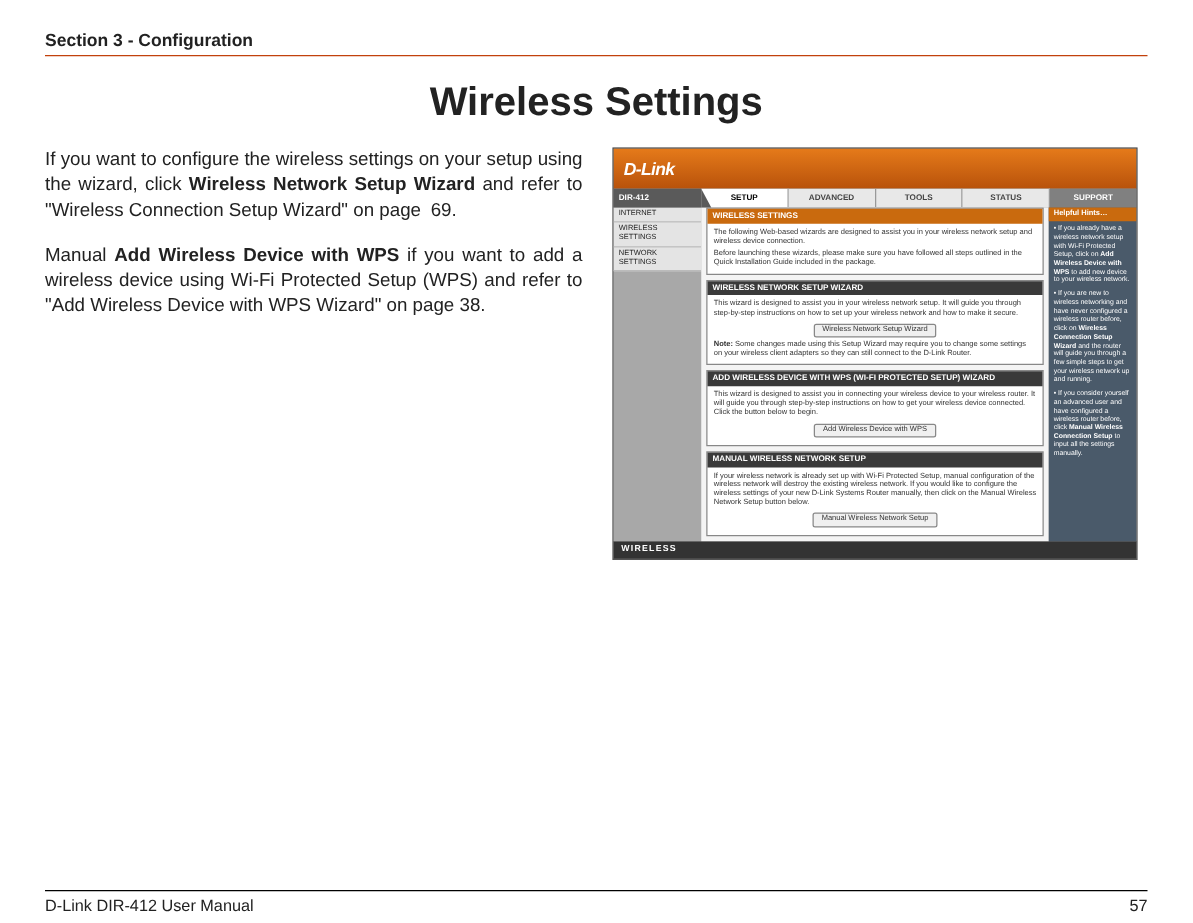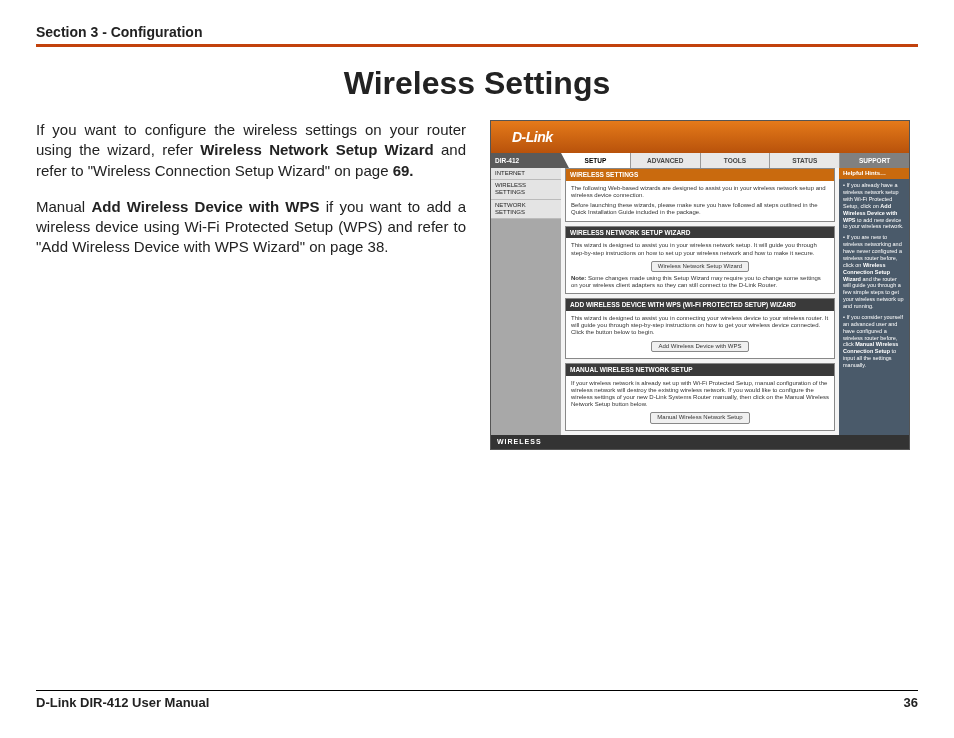--- a/index.html
+++ b/index.html
@@ -6,21 +6,21 @@
   body {
     width: 954px;
     height: 738px;
     background: #fff;
     font-family: "Myriad Pro", "Segoe UI", Arial, sans-serif;
     color: #222;
     position: relative;
     padding: 24px 36px 20px 36px;
   }
   .header-bar {
-    border-bottom: 3px solid #c2410c;
+    border-bottom: 1px solid #c2410c;
     padding-bottom: 4px;
     font-weight: 700;
     font-size: 14px;
     margin-bottom: 18px;
   }
   .page-title {
     text-align: center;
     font-size: 32px;
     font-weight: 700;
     margin-bottom: 18px;
@@ -30,38 +30,38 @@
     gap: 24px;
   }
   .text-col {
     width: 430px;
     font-size: 15px;
     line-height: 1.35;
     text-align: justify;
   }
   .text-col p { margin-bottom: 16px; }
   .text-col .b { font-weight: 700; }
-  .pg-num-inline { display:inline-block; width:28px; text-align:left;font-weight:bold; }
+  .pg-num-inline { display:inline-block; width:28px; text-align:center; }
 
   
   .router {
     width: 420px;
     border: 1px solid #555;
     font-family: Arial, sans-serif;
     font-size: 7px;
     line-height: 1.2;
     color: #222;
     background: #a8a8a8;
   }
   .r-banner {
     background: linear-gradient(#e57a1a, #b8520b);
     height: 32px;
     display: flex;
     align-items: center;
-    padding-left: 21px;
+    padding-left: 8px;
   }
   .r-logo {
     color: #fff;
     font-weight: 700;
     font-size: 14px;
     font-style: italic;
     letter-spacing: -0.5px;
   }
   .r-navrow {
     display: flex;
@@ -174,40 +174,40 @@
     background:#333;
     color:#fff;
     font-weight:700;
     font-size:7px;
     padding:3px 6px;
     letter-spacing:1px;
   }
 
   .footer {
     position:absolute;
-    left:36px; right:36px; bottom:28px;
+    left:36px; right:36px; bottom:6px;
     border-top:1px solid #000;
     padding-top:4px;
     display:flex;
     justify-content:space-between;
     font-size:13px;
-    font-weight:700;
+    font-weight:400;
   }
 </style>
 </head>
 <body>
 
 <div class="header-bar">Section 3 - Configuration</div>
 
 <h1 class="page-title">Wireless Settings</h1>
 
 <div class="content">
   <div class="text-col">
     <p>
-      <span>If you want to configure the wireless settings on your router using the wizard, refer </span><span class="b">Wireless Network Setup Wizard</span><span> and refer to "Wireless Connection Setup Wizard" on page </span><span class="pg-num-inline">69.</span>
+      <span>If you want to configure the wireless settings on your setup using the wizard, click </span><span class="b">Wireless Network Setup Wizard</span><span> and refer to "Wireless Connection Setup Wizard" on page </span><span class="pg-num-inline">69.</span>
     </p>
     <p>
       <span>Manual </span><span class="b">Add Wireless Device with WPS</span><span> if you want to add a wireless device using Wi-Fi Protected Setup (WPS) and refer to "Add Wireless Device with WPS Wizard" on page 38.</span>
     </p>
   </div>
 
   <div class="router">
     <div class="r-banner">
       <span class="r-logo">D-Link</span>
     </div>
@@ -266,14 +266,14 @@
           <span class="bullet"><span>• If you consider yourself an advanced user and have configured a wireless router before, click </span><span class="b">Manual Wireless Connection Setup</span><span> to input all the settings manually.</span></span>
         </div>
       </div>
     </div>
     <div class="r-foot">WIRELESS</div>
   </div>
 </div>
 
 <div class="footer">
   <span>D-Link DIR-412 User Manual</span>
-  <span>36</span>
+  <span>57</span>
 </div>
 
 </body></html>

